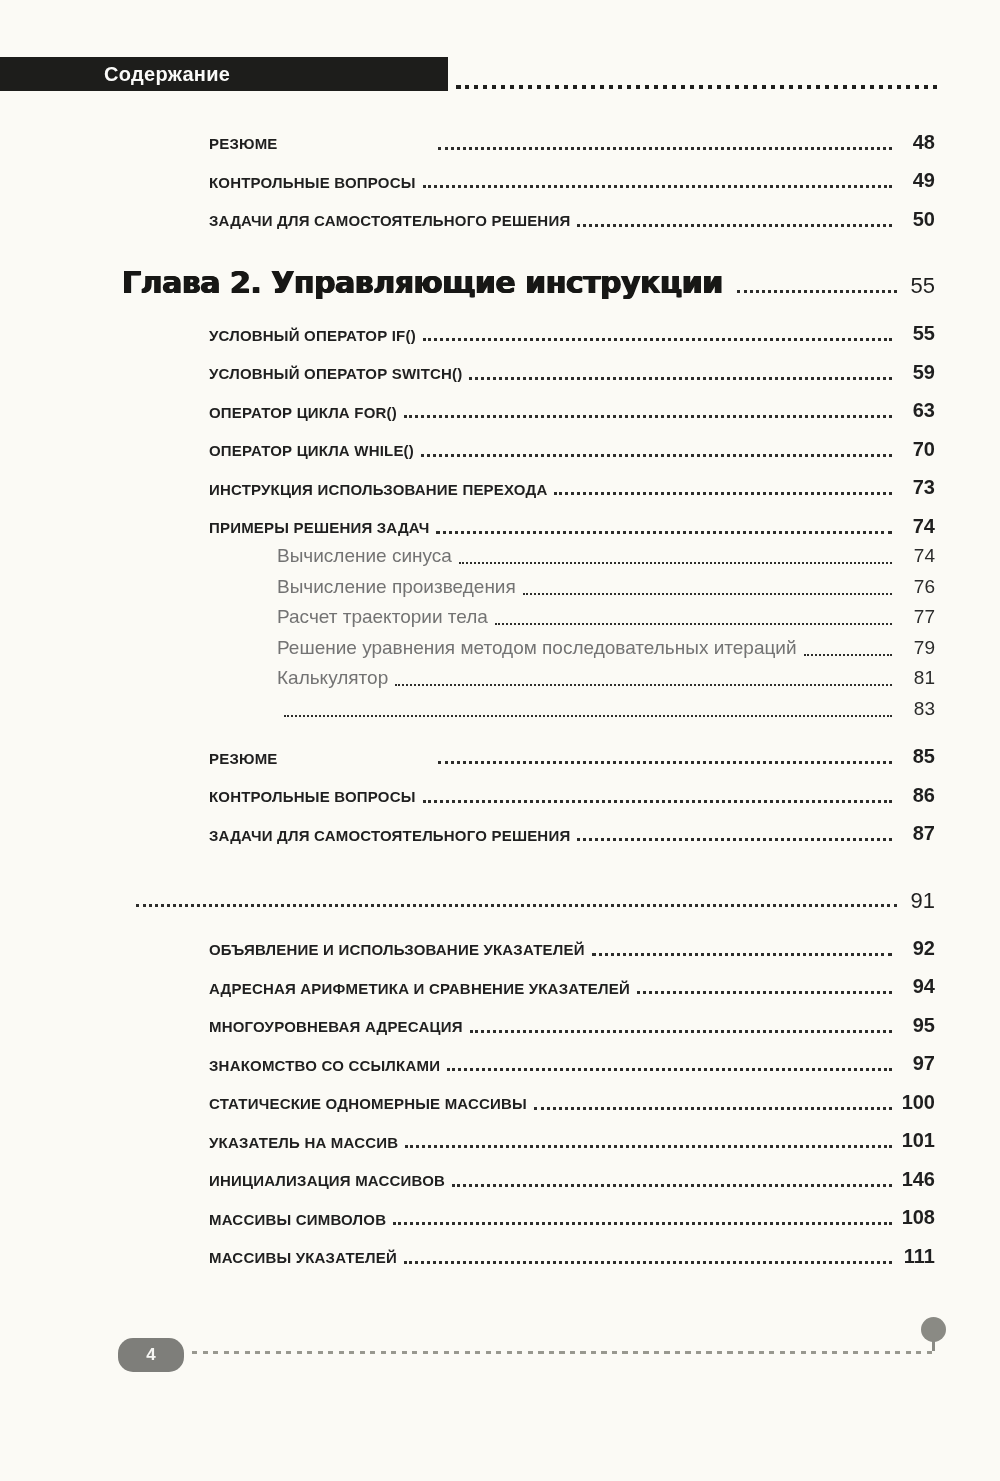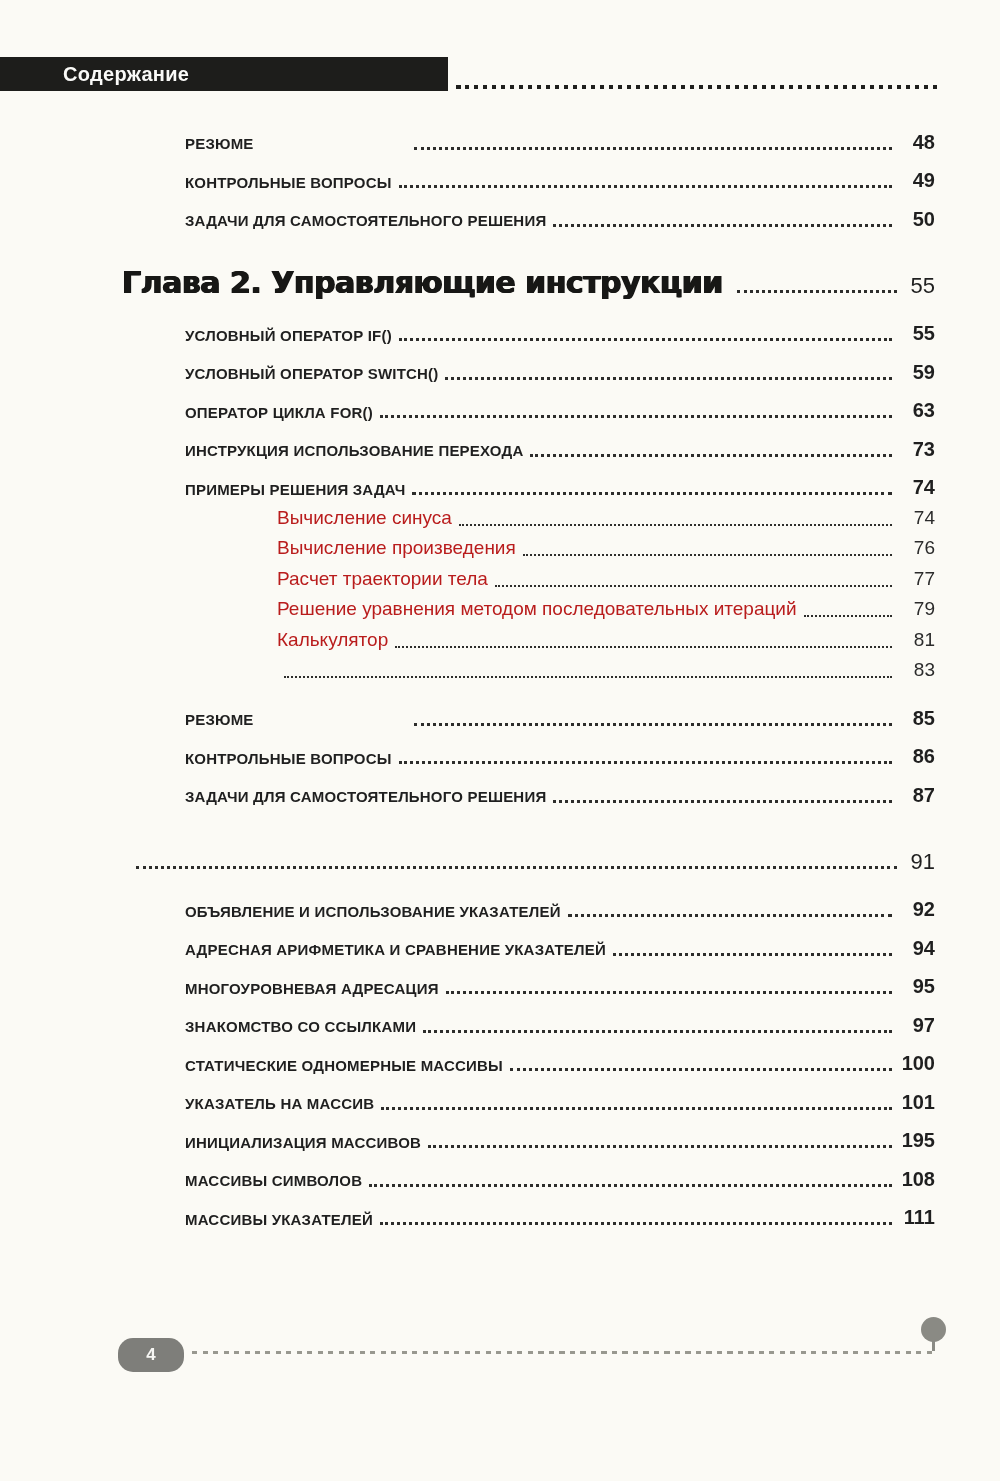--- a/index.html
+++ b/index.html
@@ -15,21 +15,21 @@
   }
 
   
   .header-bar {
     position: absolute;
     top: 57px; left: 0;
     width: 448px; height: 34px;
     background: #1d1d1b;
     display: flex;
     align-items: center;
-    padding-left: 63px;
+    padding-left: 104px;
   }
   .header-bar .title {
     color: #fafaf8;
     font-size: 20px;
     font-weight: bold;
     letter-spacing: 0.3px;
   }
   .header-dotline {
     position: absolute;
     top: 85px; left: 456px; right: 62px;
@@ -58,26 +58,26 @@
   }
   .row .pagenum {
     line-height: 1.1;
     min-width: 38px;
     text-align: right;
     white-space: nowrap;
   }
 
   
   .row.l1 { height: 38.5px; margin-left: 63px; }
-  .row.l1 .label { font-size: 15px; font-weight: bold; letter-spacing: 0.2px; }
+  .row.l1 .label { font-size: 15px; font-weight: bold; letter-spacing: 0.2px; margin-left: 24px; }
   .row.l1 .pagenum { font-size: 20px; font-weight: bold; }
 
   
   .row.l2 { height: 30.5px; margin-left: 155px; }
-  .row.l2 .label { font-size: 19px; font-weight: normal; color: #b91c1c; }
+  .row.l2 .label { font-size: 19px; font-weight: normal; color: #737373; }
   .row.l2 .pagenum { font-size: 19px; font-weight: normal; color: #2b2b2b; }
   .row.l2 .leader { border-bottom-width: 2.6px; }
 
   
   .row.tabbed .label { min-width: 222px; }
 
   .row.space-before { margin-top: 9px; }
 
   
   .row.chapter { height: 50px; margin-top: 19px; margin-bottom: 7px; align-items: flex-end; }
@@ -171,20 +171,25 @@
     <span class="label">УСЛОВНЫЙ ОПЕРАТОР SWITCH()</span>
     <span class="leader"></span>
     <span class="pagenum">59</span>
   </div>
     <div class="row l1">
     <span class="label">ОПЕРАТОР ЦИКЛА FOR()</span>
     <span class="leader"></span>
     <span class="pagenum">63</span>
   </div>
     <div class="row l1">
+    <span class="label">ОПЕРАТОР ЦИКЛА WHILE()</span>
+    <span class="leader"></span>
+    <span class="pagenum">70</span>
+  </div>
+    <div class="row l1">
     <span class="label">ИНСТРУКЦИЯ ИСПОЛЬЗОВАНИЕ ПЕРЕХОДА</span>
     <span class="leader"></span>
     <span class="pagenum">73</span>
   </div>
     <div class="row l1">
     <span class="label">ПРИМЕРЫ РЕШЕНИЯ ЗАДАЧ</span>
     <span class="leader"></span>
     <span class="pagenum">74</span>
   </div>
     <div class="row l2">
@@ -261,21 +266,21 @@
     <span class="pagenum">100</span>
   </div>
     <div class="row l1">
     <span class="label">УКАЗАТЕЛЬ НА МАССИВ</span>
     <span class="leader"></span>
     <span class="pagenum">101</span>
   </div>
     <div class="row l1">
     <span class="label">ИНИЦИАЛИЗАЦИЯ МАССИВОВ</span>
     <span class="leader"></span>
-    <span class="pagenum">195</span>
+    <span class="pagenum">146</span>
   </div>
     <div class="row l1">
     <span class="label">МАССИВЫ СИМВОЛОВ</span>
     <span class="leader"></span>
     <span class="pagenum">108</span>
   </div>
     <div class="row l1">
     <span class="label">МАССИВЫ УКАЗАТЕЛЕЙ</span>
     <span class="leader"></span>
     <span class="pagenum">111</span>

